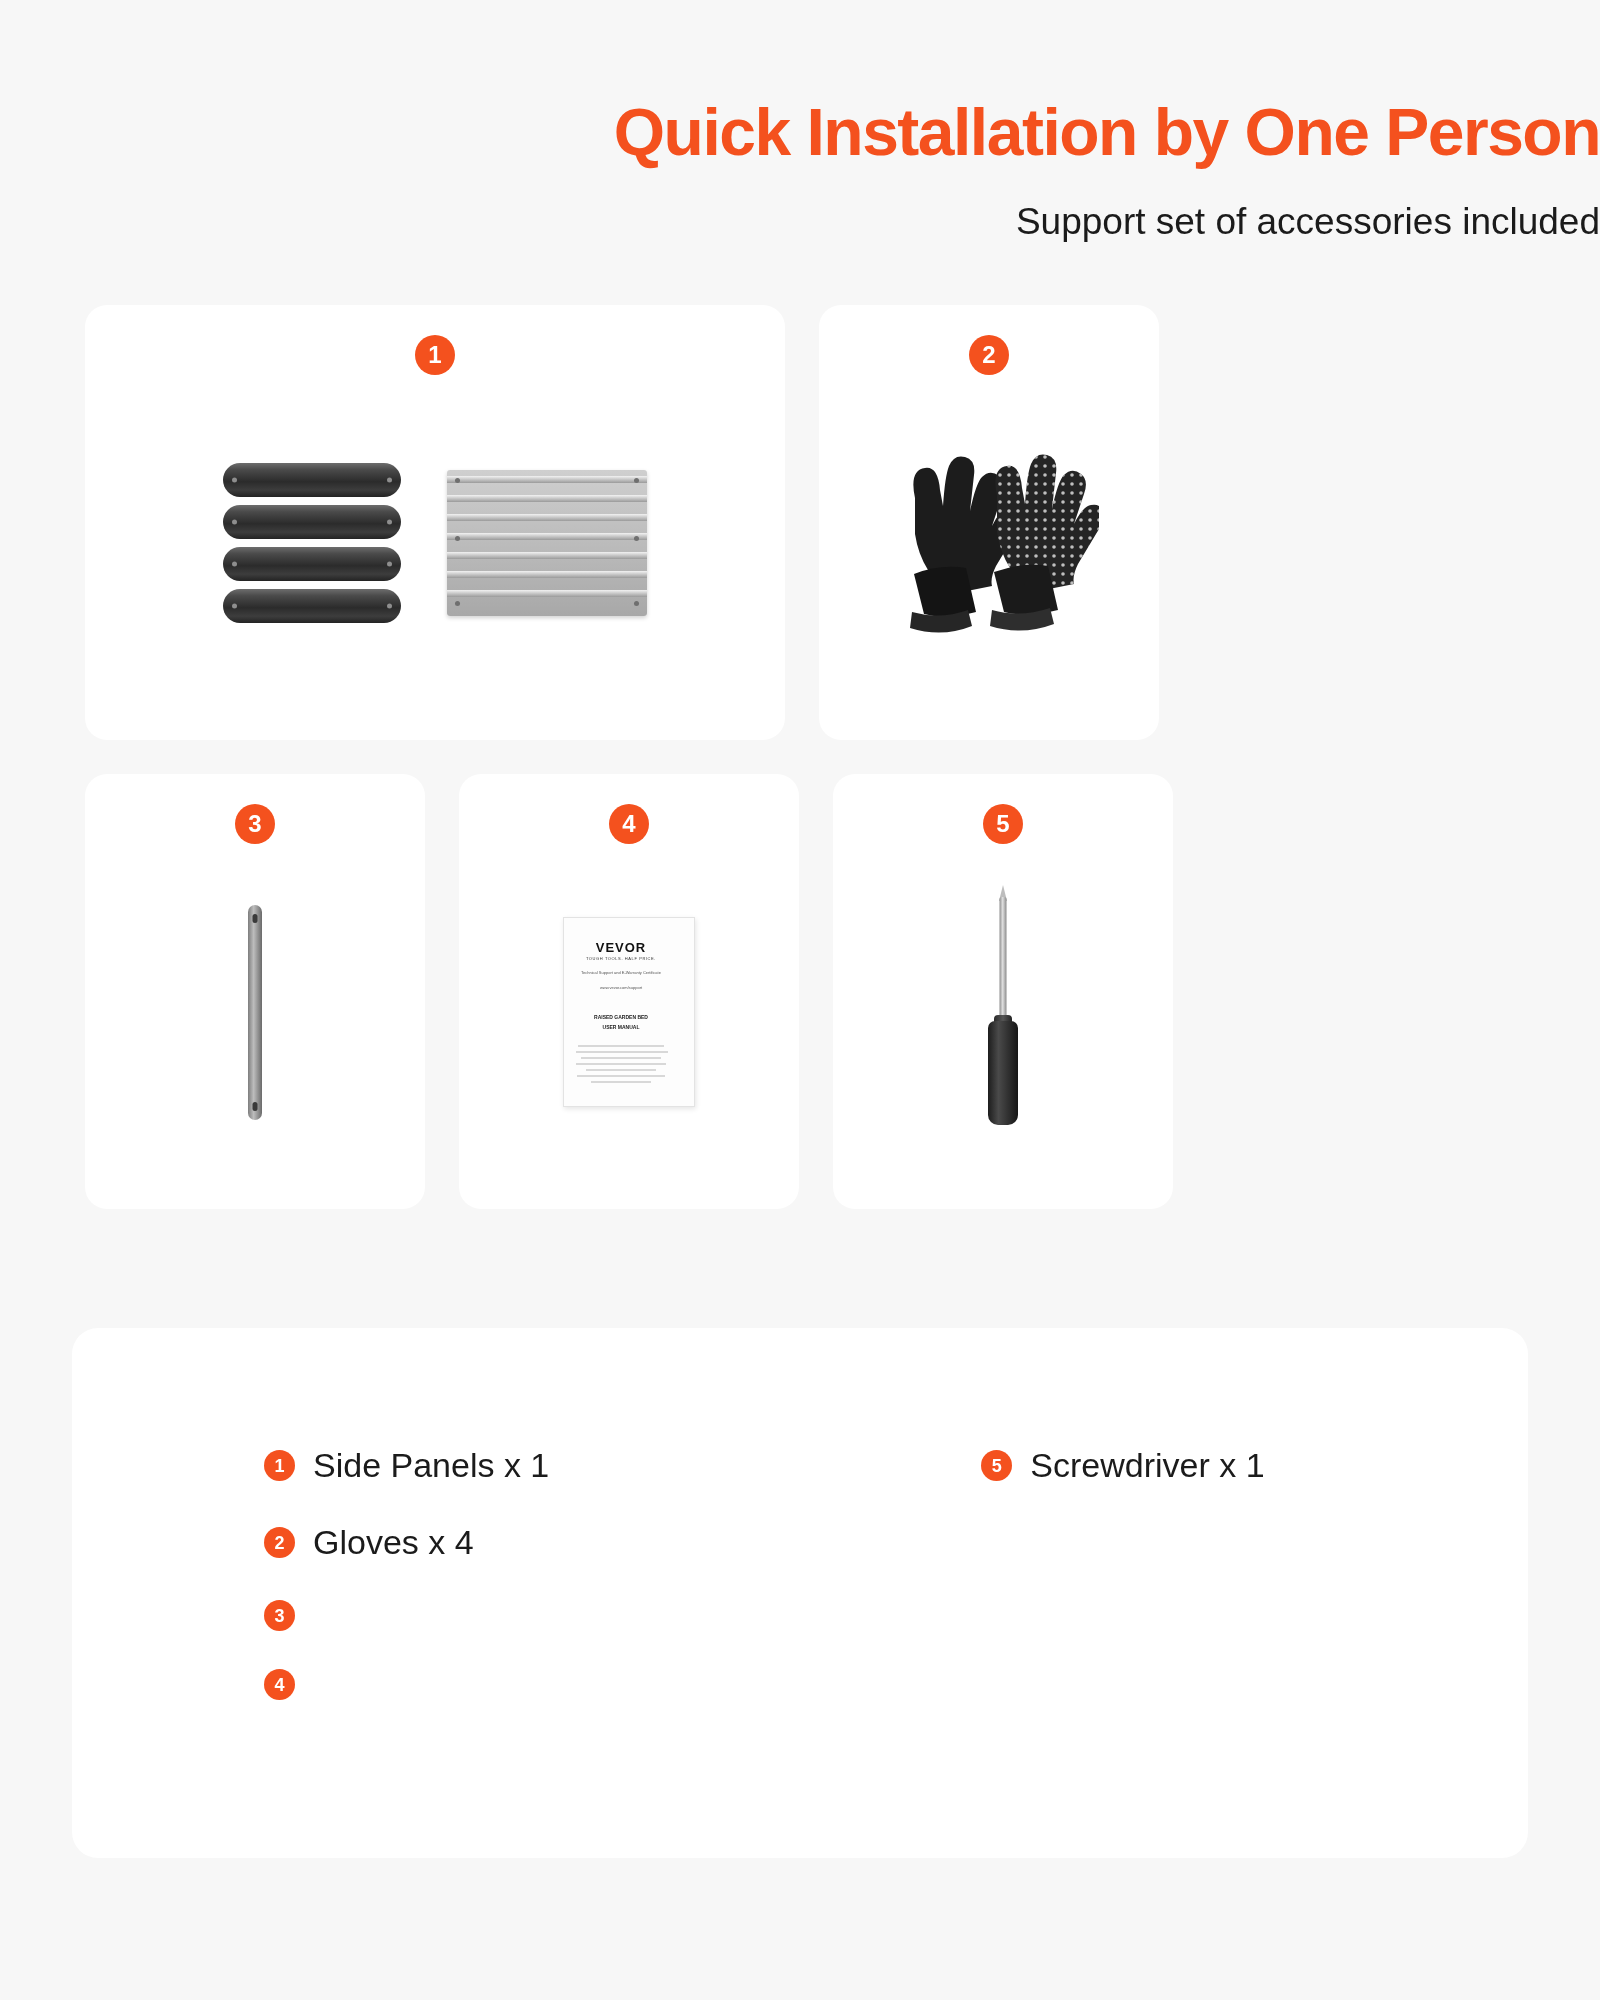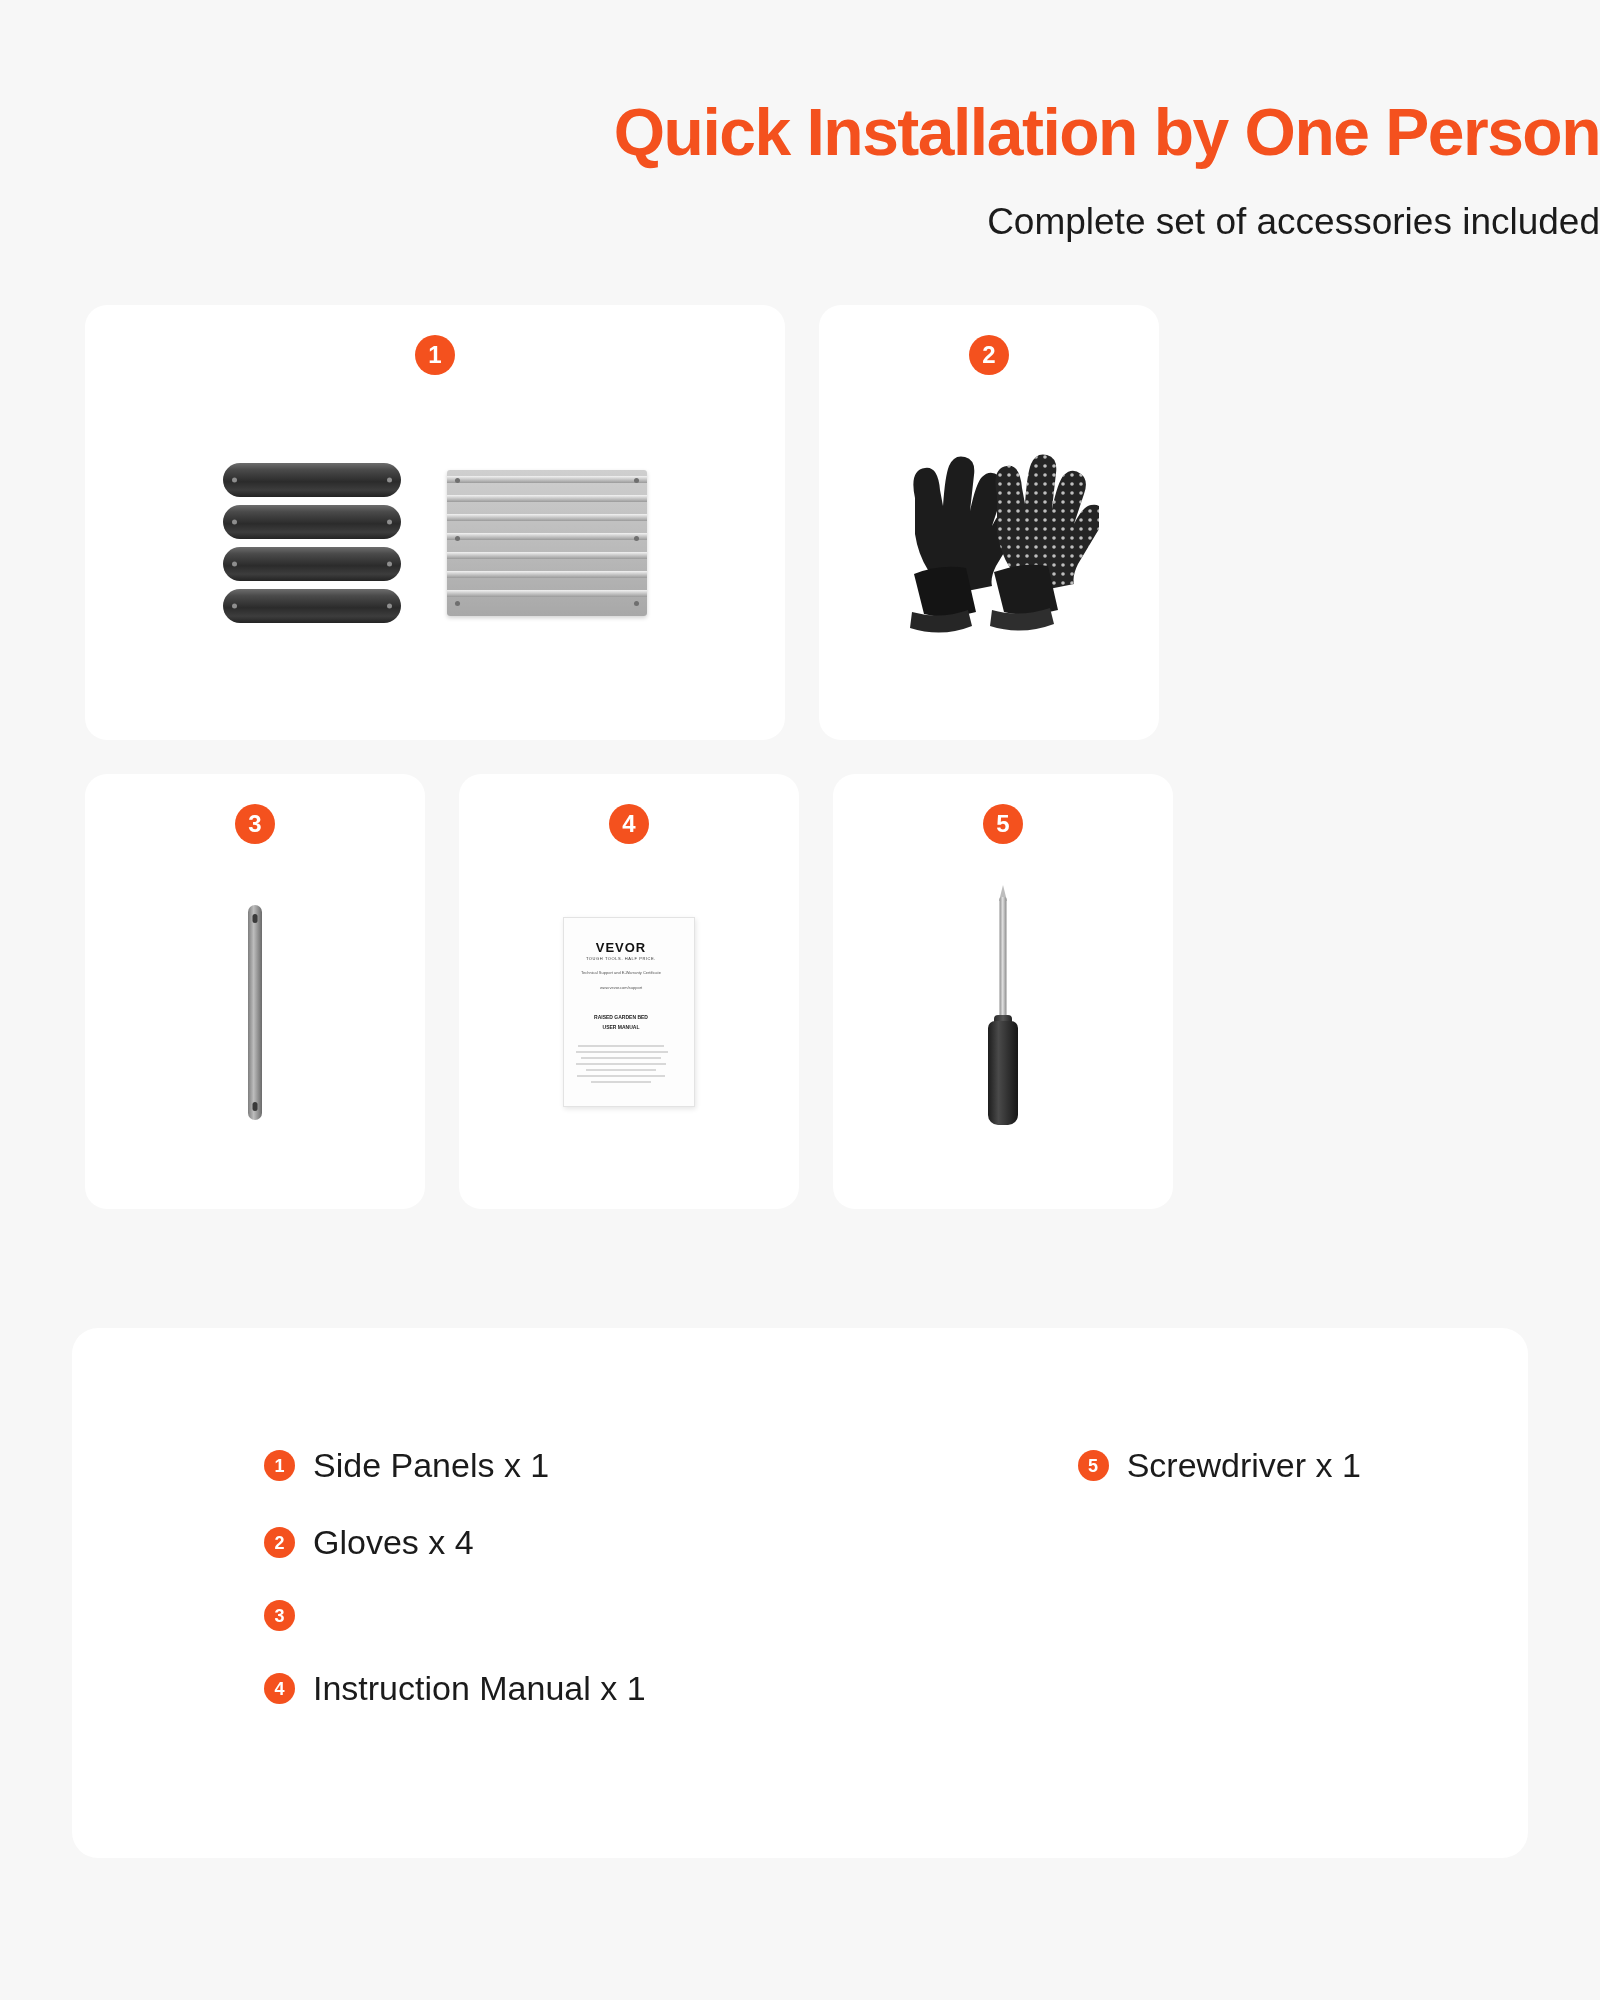--- a/index.html
+++ b/index.html
@@ -313,21 +313,21 @@
     background: linear-gradient(90deg,#2a2a2a,#555,#222);
   }
 </style>
 </head>
 <body>
 
 <div class="page">
 
   <div class="header">
     <h1 class="title">Quick Installation by One Person</h1>
-    <p class="subtitle">Complete set of accessories included</p>
+    <p class="subtitle">Support set of accessories included</p>
   </div>
 
   <div class="grid">
 
     <div class="card card-wide">
       <div class="badge">1</div>
       <div class="art panels-wrap">
         <div class="corr-stack">
           <div class="corr-row"></div>
           <div class="corr-row"></div>
@@ -440,21 +440,20 @@
         </div>
         <div class="legend-item">
           <span class="legend-badge">2</span>
           <span class="legend-label">Gloves x 4</span>
         </div>
         <div class="legend-item">
           <span class="legend-badge">3</span>
         </div>
         <div class="legend-item">
           <span class="legend-badge">4</span>
-          <span class="legend-label">Instruction Manual x 1</span>
         </div>
       </div>
       <div class="legend-col col2">
         <div class="legend-item">
           <span class="legend-badge">5</span>
           <span class="legend-label">Screwdriver x 1</span>
         </div>
       </div>
     </div>
   </div>

